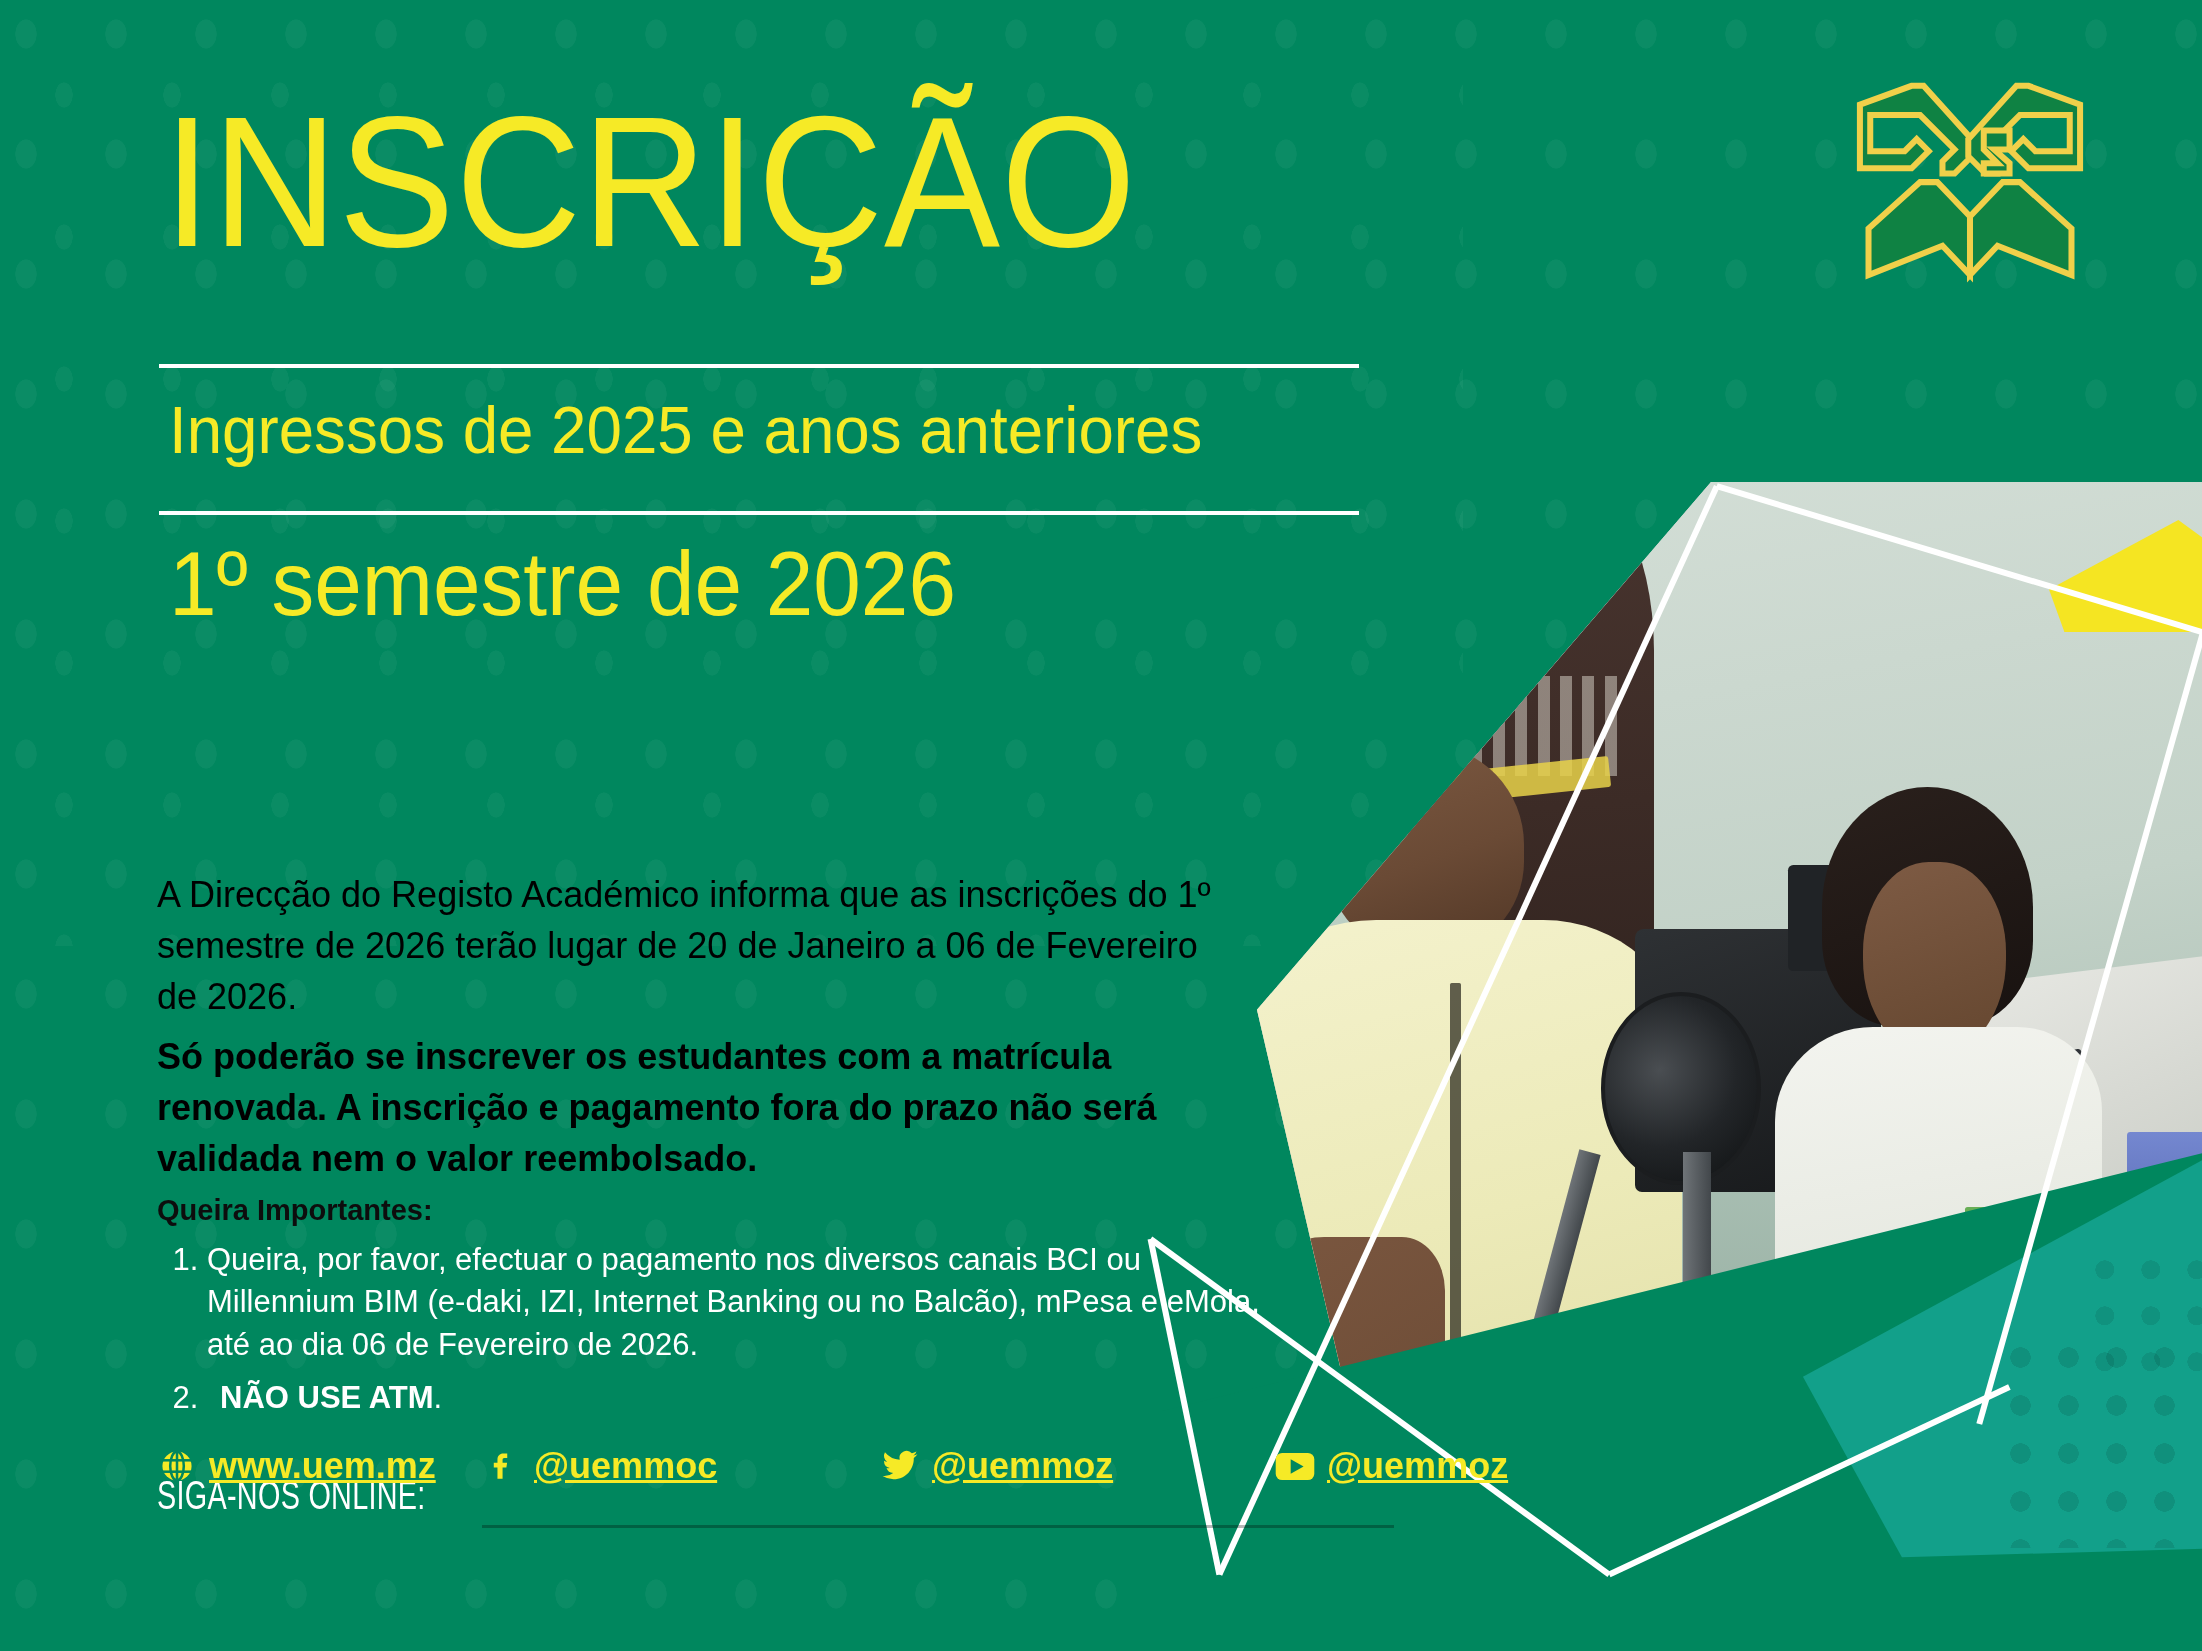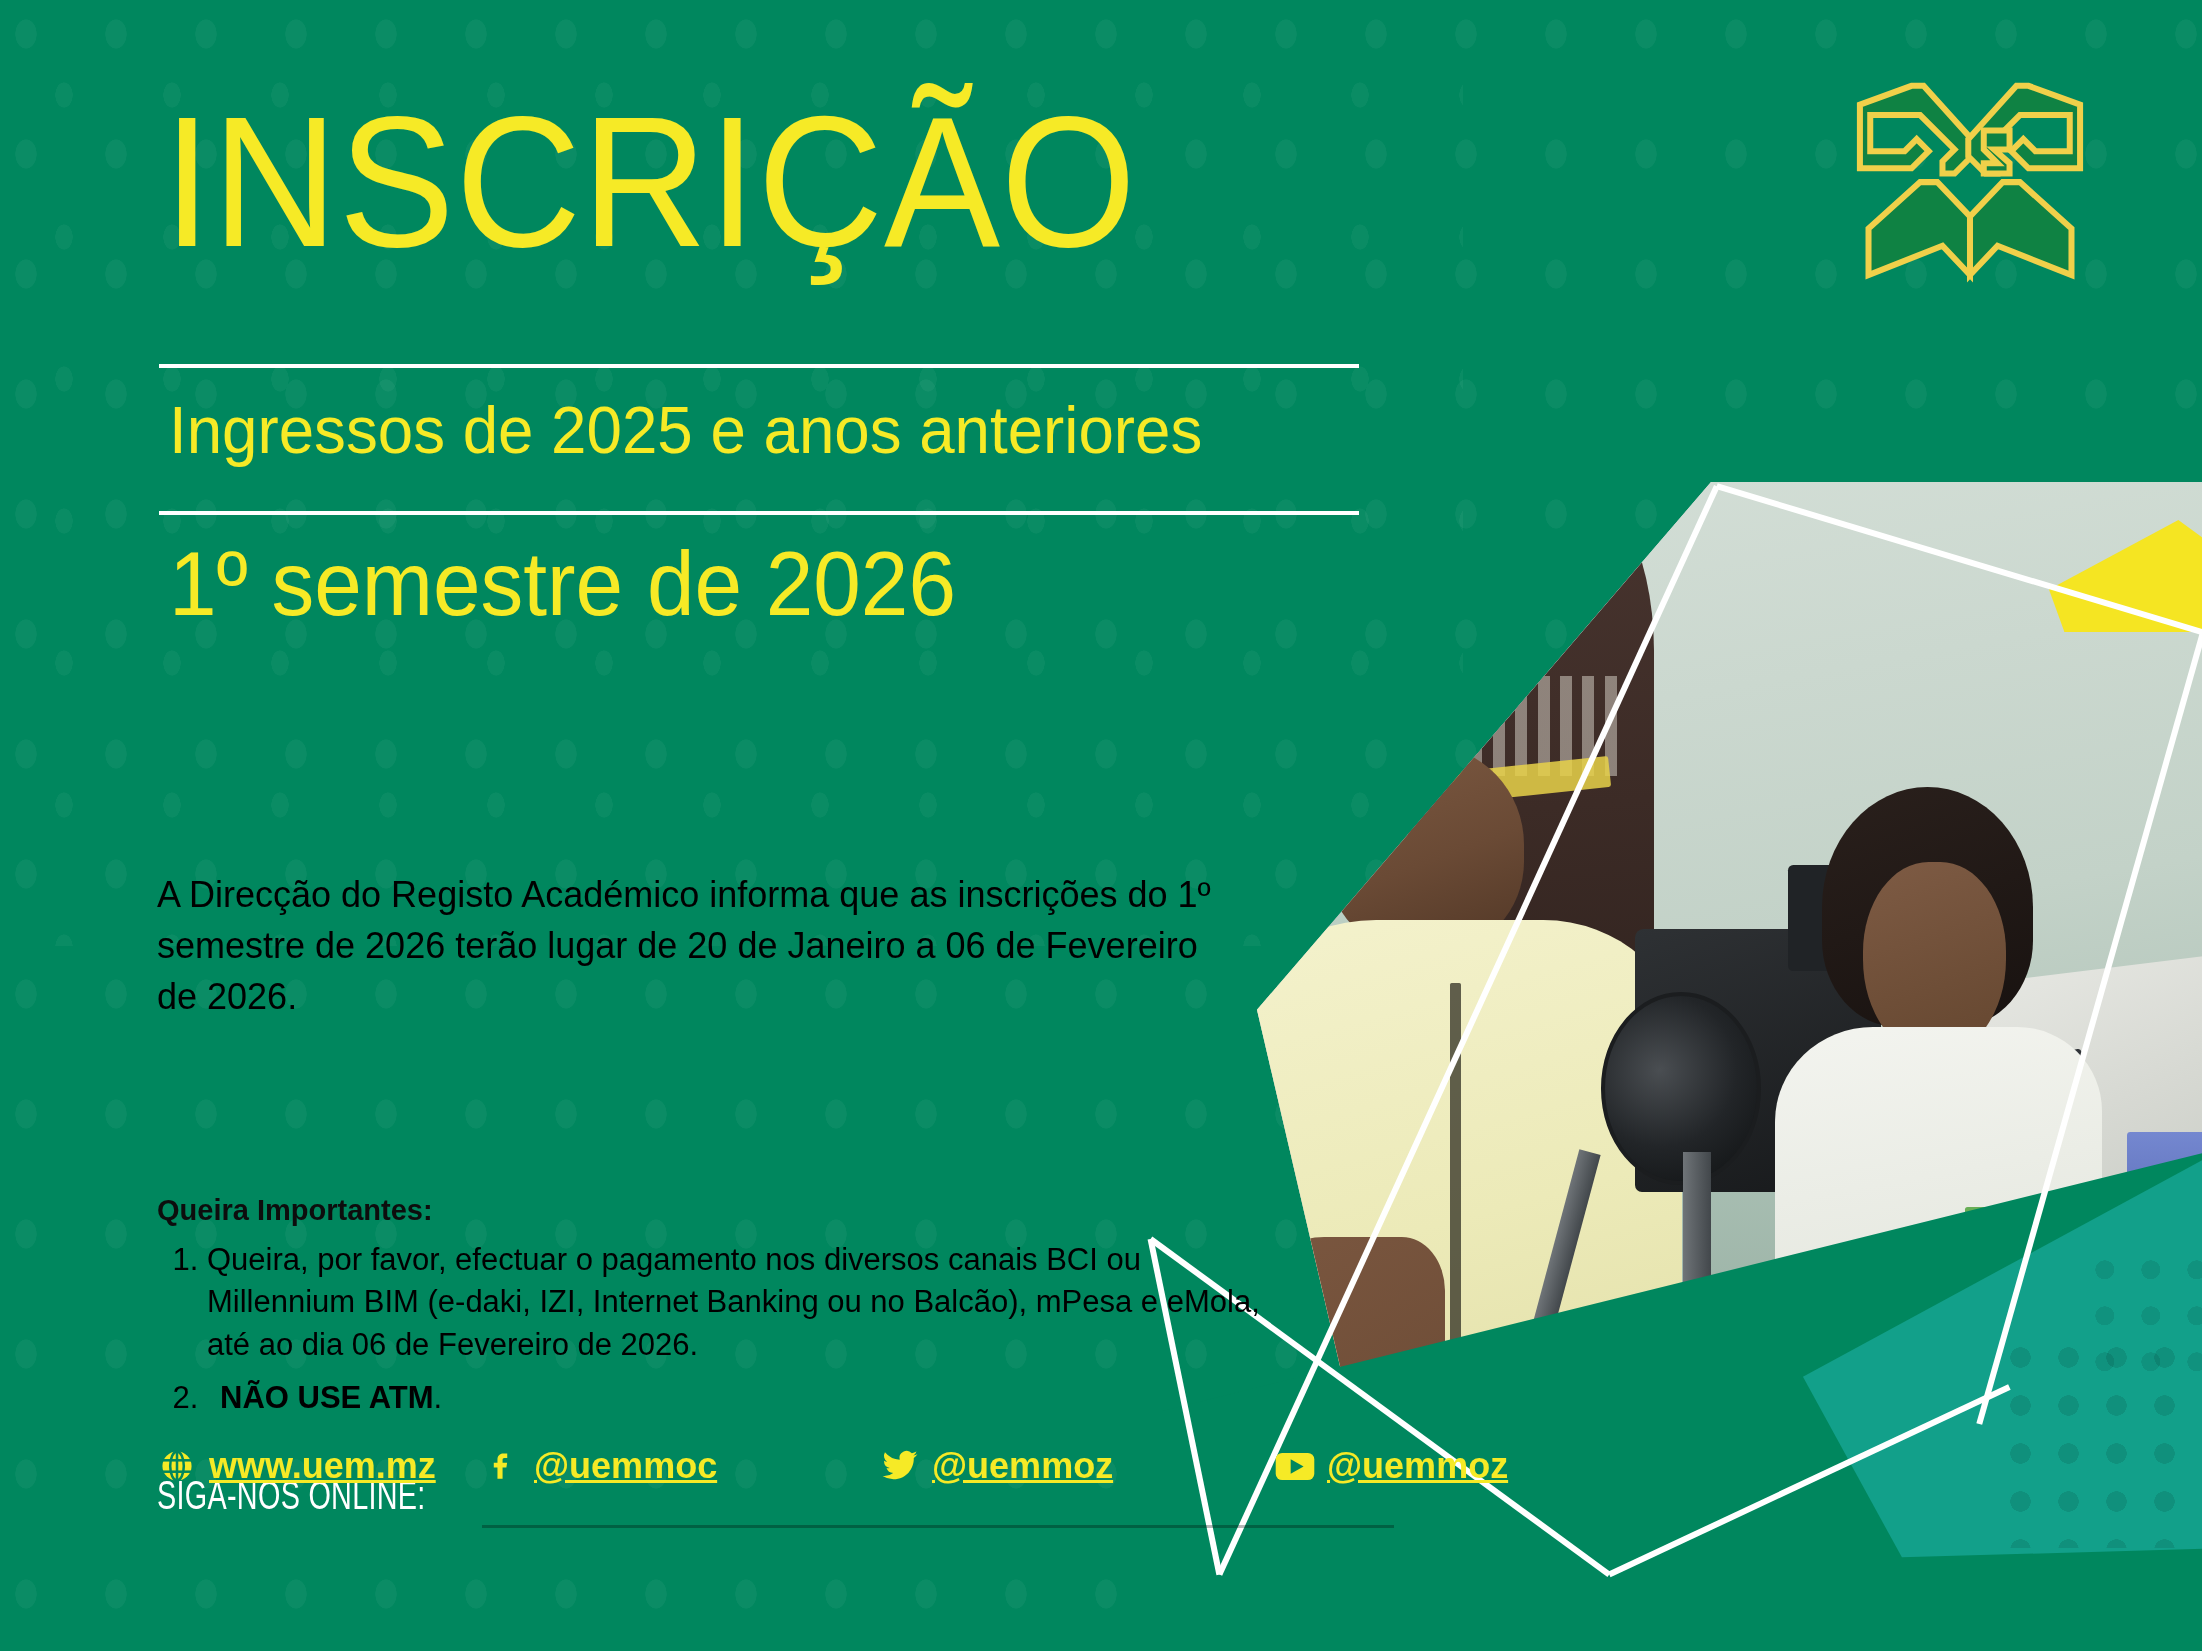--- a/index.html
+++ b/index.html
@@ -273,21 +273,21 @@
   .p1{left:157px;top:869px;}
   .p2{left:157px;top:1031px;font-weight:700;}
 
   .notes-title{
     position:absolute;left:157px;top:1194px;
     color:#0d0d0d;font-size:29px;font-weight:700;
   }
   .notes-list{
     position:absolute;left:157px;top:1239px;width:1084px;
     margin:0;padding:0 0 0 50px;
-    color:#000000;font-size:31px;line-height:1.37;
+    color:#ffffff;font-size:31px;line-height:1.37;
   }
   .notes-list li{margin-bottom:10.3px;}
   .notes-list li b{font-weight:700;margin-left:13px;}
 
   
   .follow-label{
     position:absolute;left:157px;top:1473px;
     color:#ffffff;font-size:40px;letter-spacing:0.4px;
     transform:scaleX(0.72);transform-origin:left top;
     white-space:nowrap;
@@ -405,20 +405,21 @@
     <div class="headline">INSCRIÇÃO</div>
 
     <div class="rule rule-top"></div>
     <div class="subline">Ingressos de 2025 e anos anteriores</div>
     <div class="rule rule-bottom"></div>
 
     <div class="semester">1º semestre de 2026</div>
 
 
     <div class="body-p p1">A Direcção do Registo Académico informa que as inscrições do 1º semestre de 2026 terão lugar de 20 de Janeiro a 06 de Fevereiro de 2026.</div>
+    <div class="body-p p2">Só poderão se inscrever os estudantes com a matrícula renovada. A inscrição e pagamento fora do prazo não será validada nem o valor reembolsado.</div>
 
     <div class="notes-title">Queira Importantes:</div>
     <ol class="notes-list">
       <li>Queira, por favor, efectuar o pagamento nos diversos canais BCI ou Millennium BIM (e-daki, IZI, Internet Banking ou no Balcão), mPesa e eMola, até ao dia 06 de Fevereiro de 2026.</li>
       <li><b>NÃO USE ATM</b><span>.</span></li>
     </ol>
 
     <div class="follow-label">SIGA-NOS ONLINE:</div>
     <div class="follow-rule"></div>
 

